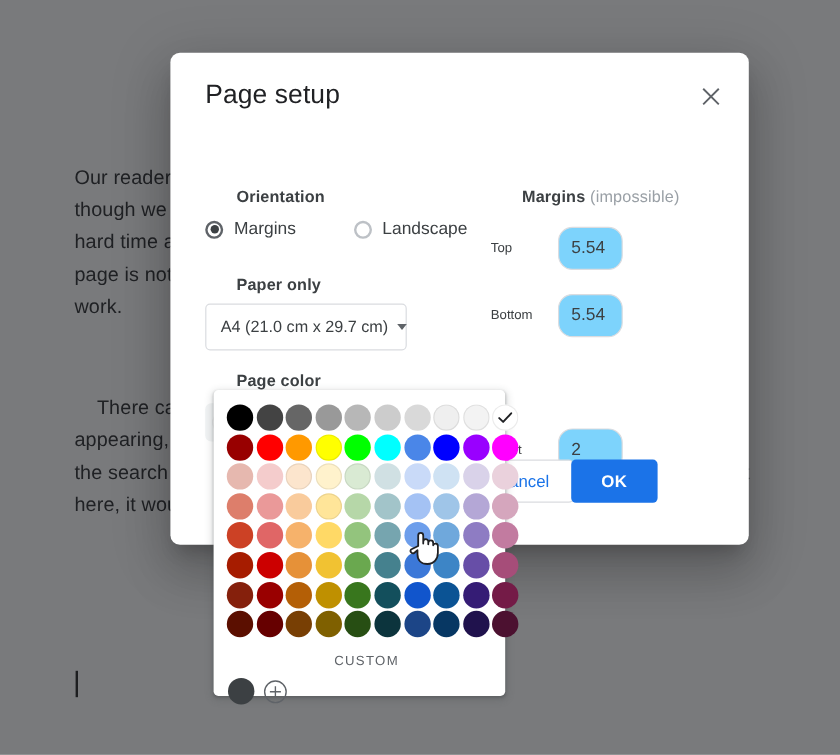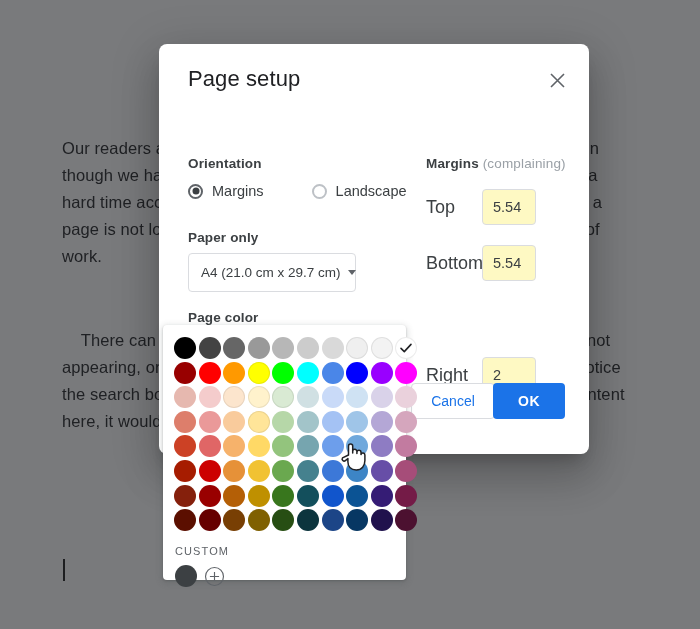--- a/index.html
+++ b/index.html
@@ -49,22 +49,22 @@
   #scrim {
     position: absolute;
     left: 0; top: 0;
     width: 700px; height: 629px;
     background: rgba(32,33,36,0.60);
   }
 
   
   #dialog {
     position: absolute;
-    left: 159px; top: 44px;
-    width: 430px; height: 410px;
+    left: 142px; top: 44px;
+    width: 482px; height: 410px;
     background: #ffffff;
     border-radius: 8px;
     box-shadow: 0 11px 15px -7px rgba(0,0,0,.2),
                 0 24px 38px 3px rgba(0,0,0,.14),
                 0 9px 46px 8px rgba(0,0,0,.12);
   }
   #dialog-title {
     position: absolute;
     left: 29px; top: 22px;
     font-size: 22px;
@@ -81,20 +81,21 @@
     cursor: pointer;
   }
   #close-button svg { display:block; }
 
   .section-label {
     position: absolute;
     font-size: 13.5px;
     color: #3c4043;
     font-weight: 700;
     letter-spacing: 0.15px;
+    margin-left: 26px;
   }
   .muted-label {
     color: #9aa0a6;
     font-weight: 400;
   }
 
   
   #orientation-label { left: 29px; top: 112px; }
   #orientation-row {
     position: absolute;
@@ -186,32 +187,32 @@
   
   #margins-label { left: 267px; top: 112px; }
   .margin-row {
     position: absolute;
     left: 267px;
     display: flex;
     align-items: center;
   }
   .margin-name {
     width: 56px;
-    font-size: 18px;
+    font-size: 11px;
     color: #3c4043;
   }
   .margin-input {
     width: 54px; height: 36px;
     border: 1px solid #dadce0;
-    border-radius: 4px;
+    border-radius: 12px;
     font-size: 14.5px;
     color: #3c4043;
     font-family: "Liberation Sans", sans-serif;
     padding: 0 10px;
-    background: #fef9c3;
+    background: #7dd3fc;
     outline: none;
   }
 
   
   #cancel-button {
     position: absolute;
     left: 252px; top: 339px;
     width: 84px; height: 36px;
     border: 1px solid #dadce0;
     border-radius: 4px;
@@ -232,28 +233,29 @@
     font-size: 14px;
     font-weight: 700;
     letter-spacing: 0.4px;
     font-family: "Liberation Sans", sans-serif;
     cursor: pointer;
   }
 
   
   #color-popup {
     position: absolute;
-    left: 163px; top: 325px;
+    left: 178px; top: 325px;
     width: 243px; height: 255px;
     background: #ffffff;
     border-radius: 4px;
     box-shadow: 0 2px 6px 2px rgba(60,64,67,.15),
                 0 1px 2px 0 rgba(60,64,67,.3);
     z-index: 10;
     padding: 12px 0 0 0;
+    text-align: center;
   }
   #palette-grid {
     display: grid;
     grid-template-columns: repeat(10, 22px);
     grid-auto-rows: 22px;
     gap: 2.6px;
     margin-left: 11px;
   }
   .swatch {
     width: 22px; height: 22px;
@@ -342,21 +344,21 @@
   </div>
 
   <div class="section-label" id="pagecolor-label">Page color</div>
   <div id="pagecolor-button">
     <span id="pagecolor-swatch"></span>
     <span class="caret-up"></span>
   </div>
 
   <div class="section-label" id="margins-label">
     <span>Margins</span>
-    <span class="muted-label">(complaining)</span>
+    <span class="muted-label">(impossible)</span>
   </div>
 
   <div class="margin-row" style="top:145px;">
     <span class="margin-name">Top</span>
     <input class="margin-input" value="5.54" style="">
   </div>
   <div class="margin-row" style="top:201px;">
     <span class="margin-name">Bottom</span>
     <input class="margin-input" value="5.54" style="">
   </div>

